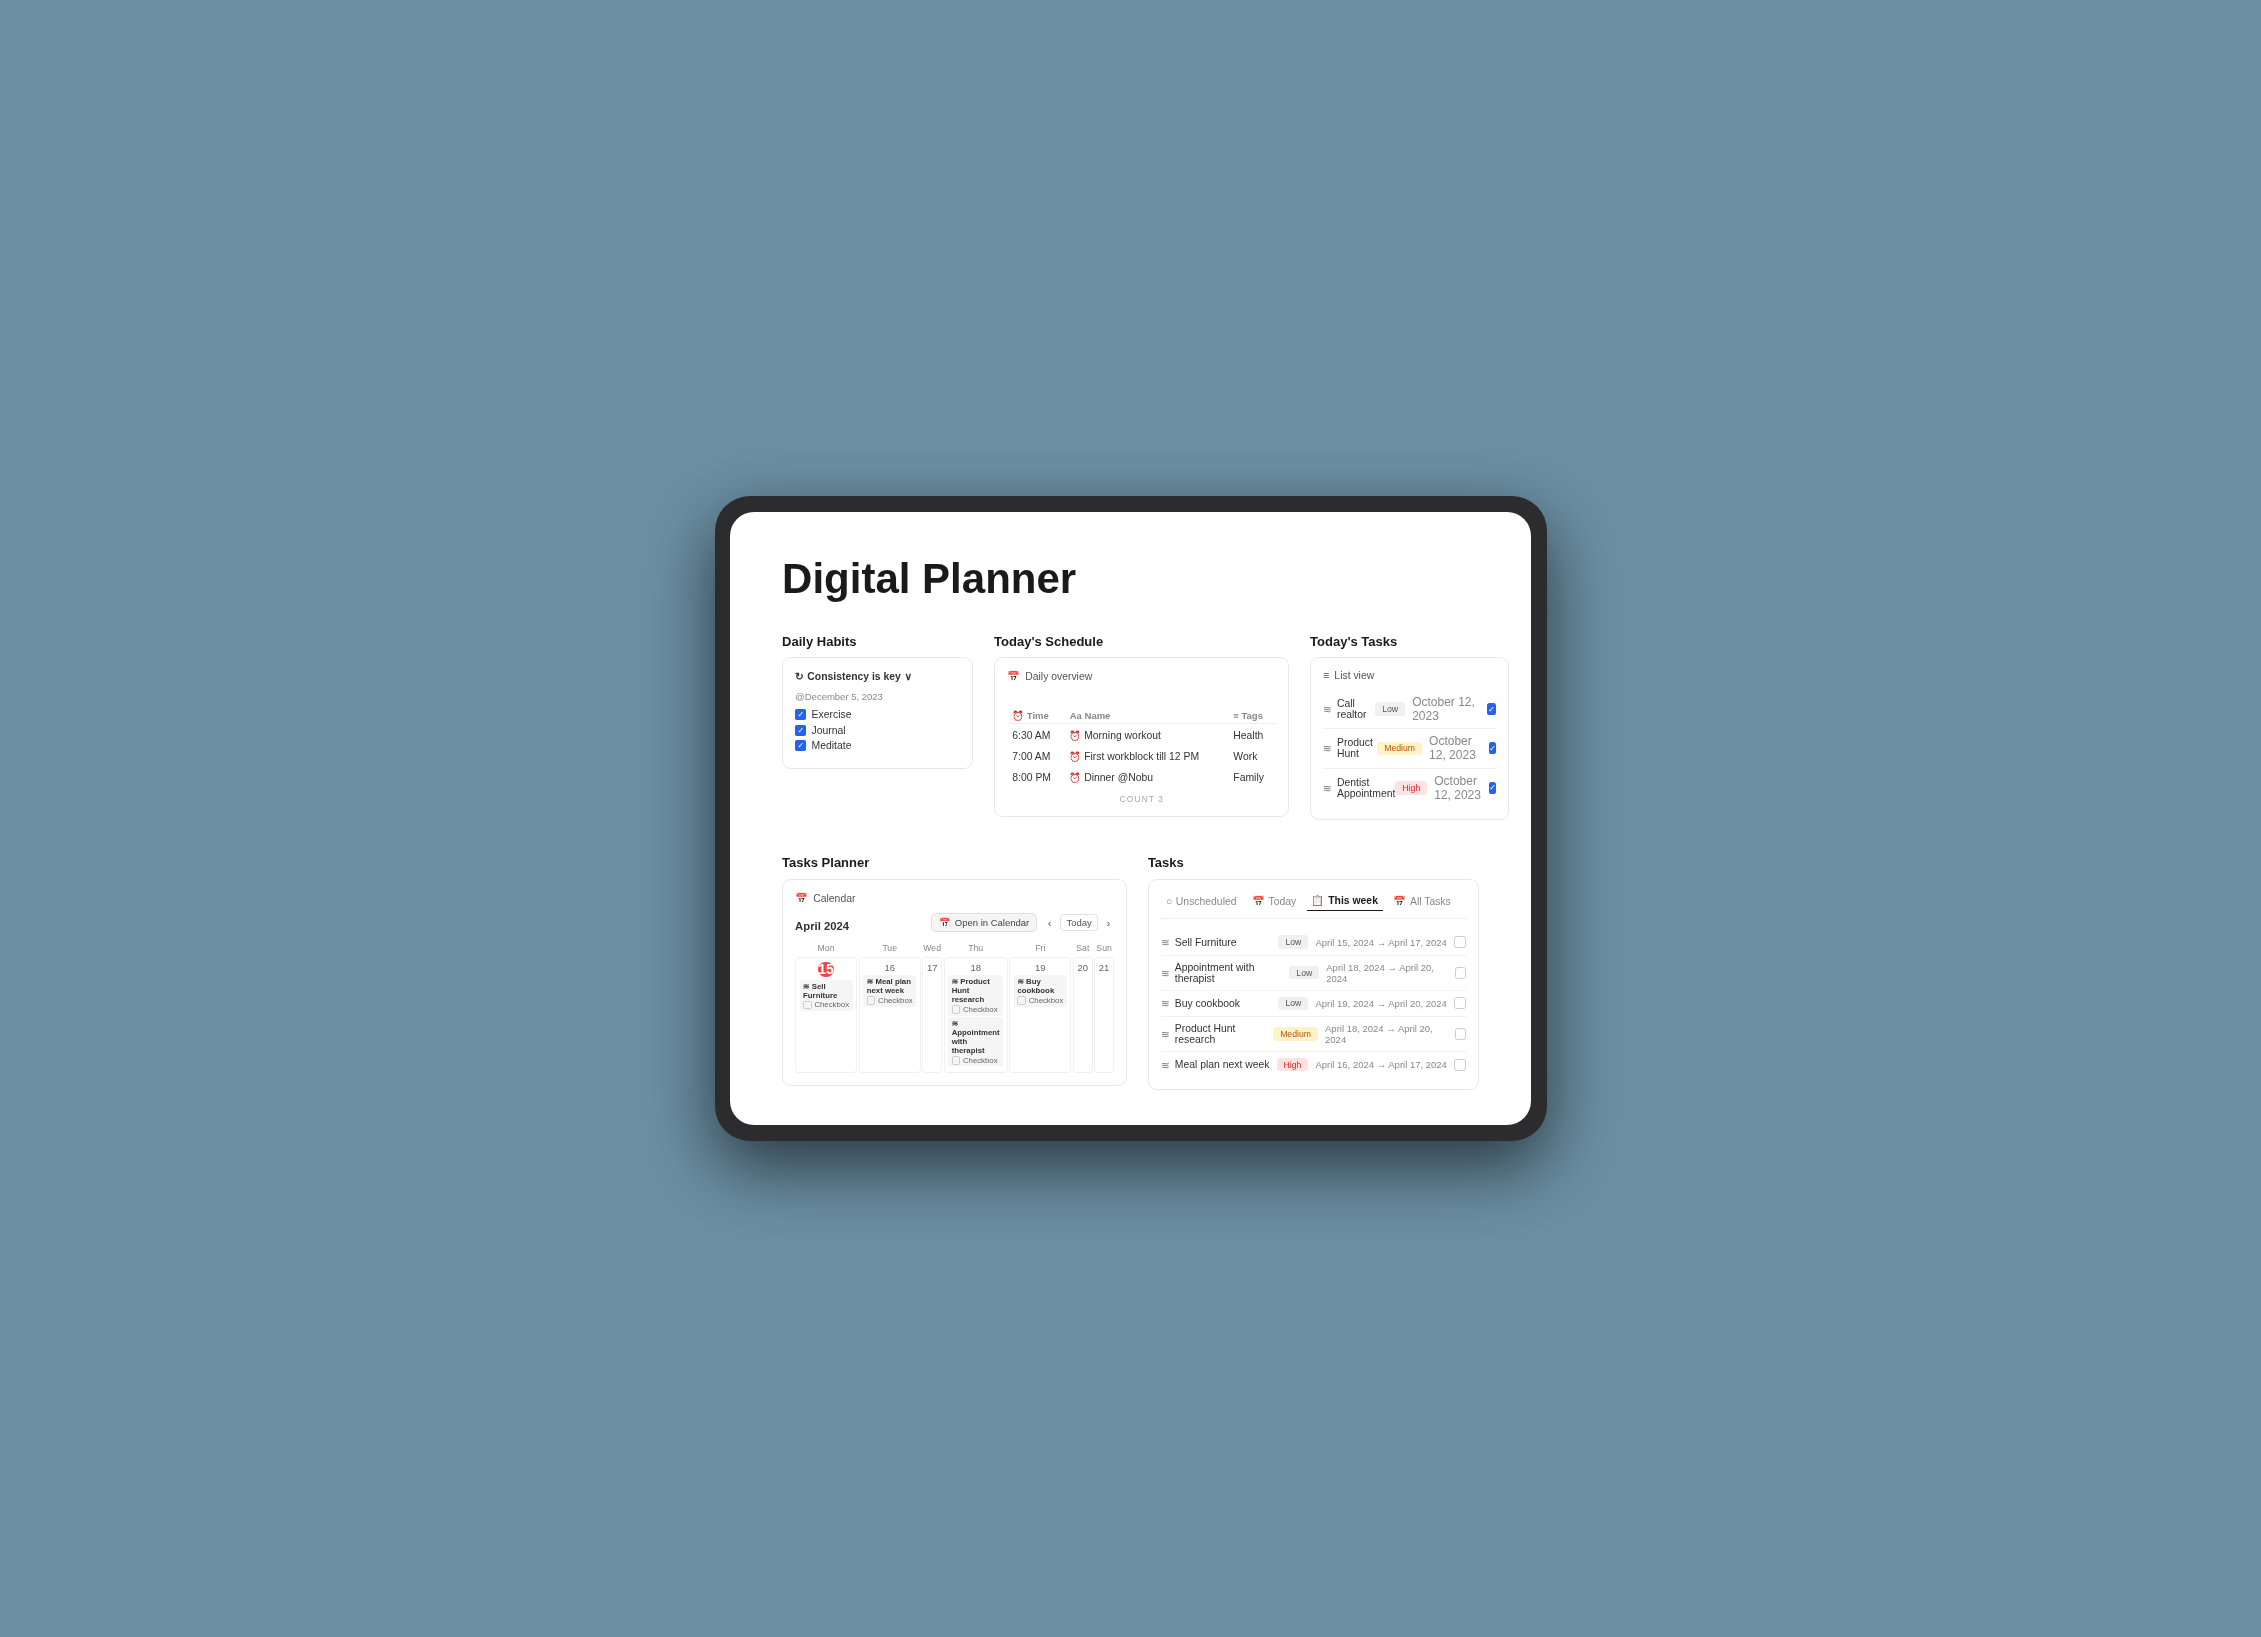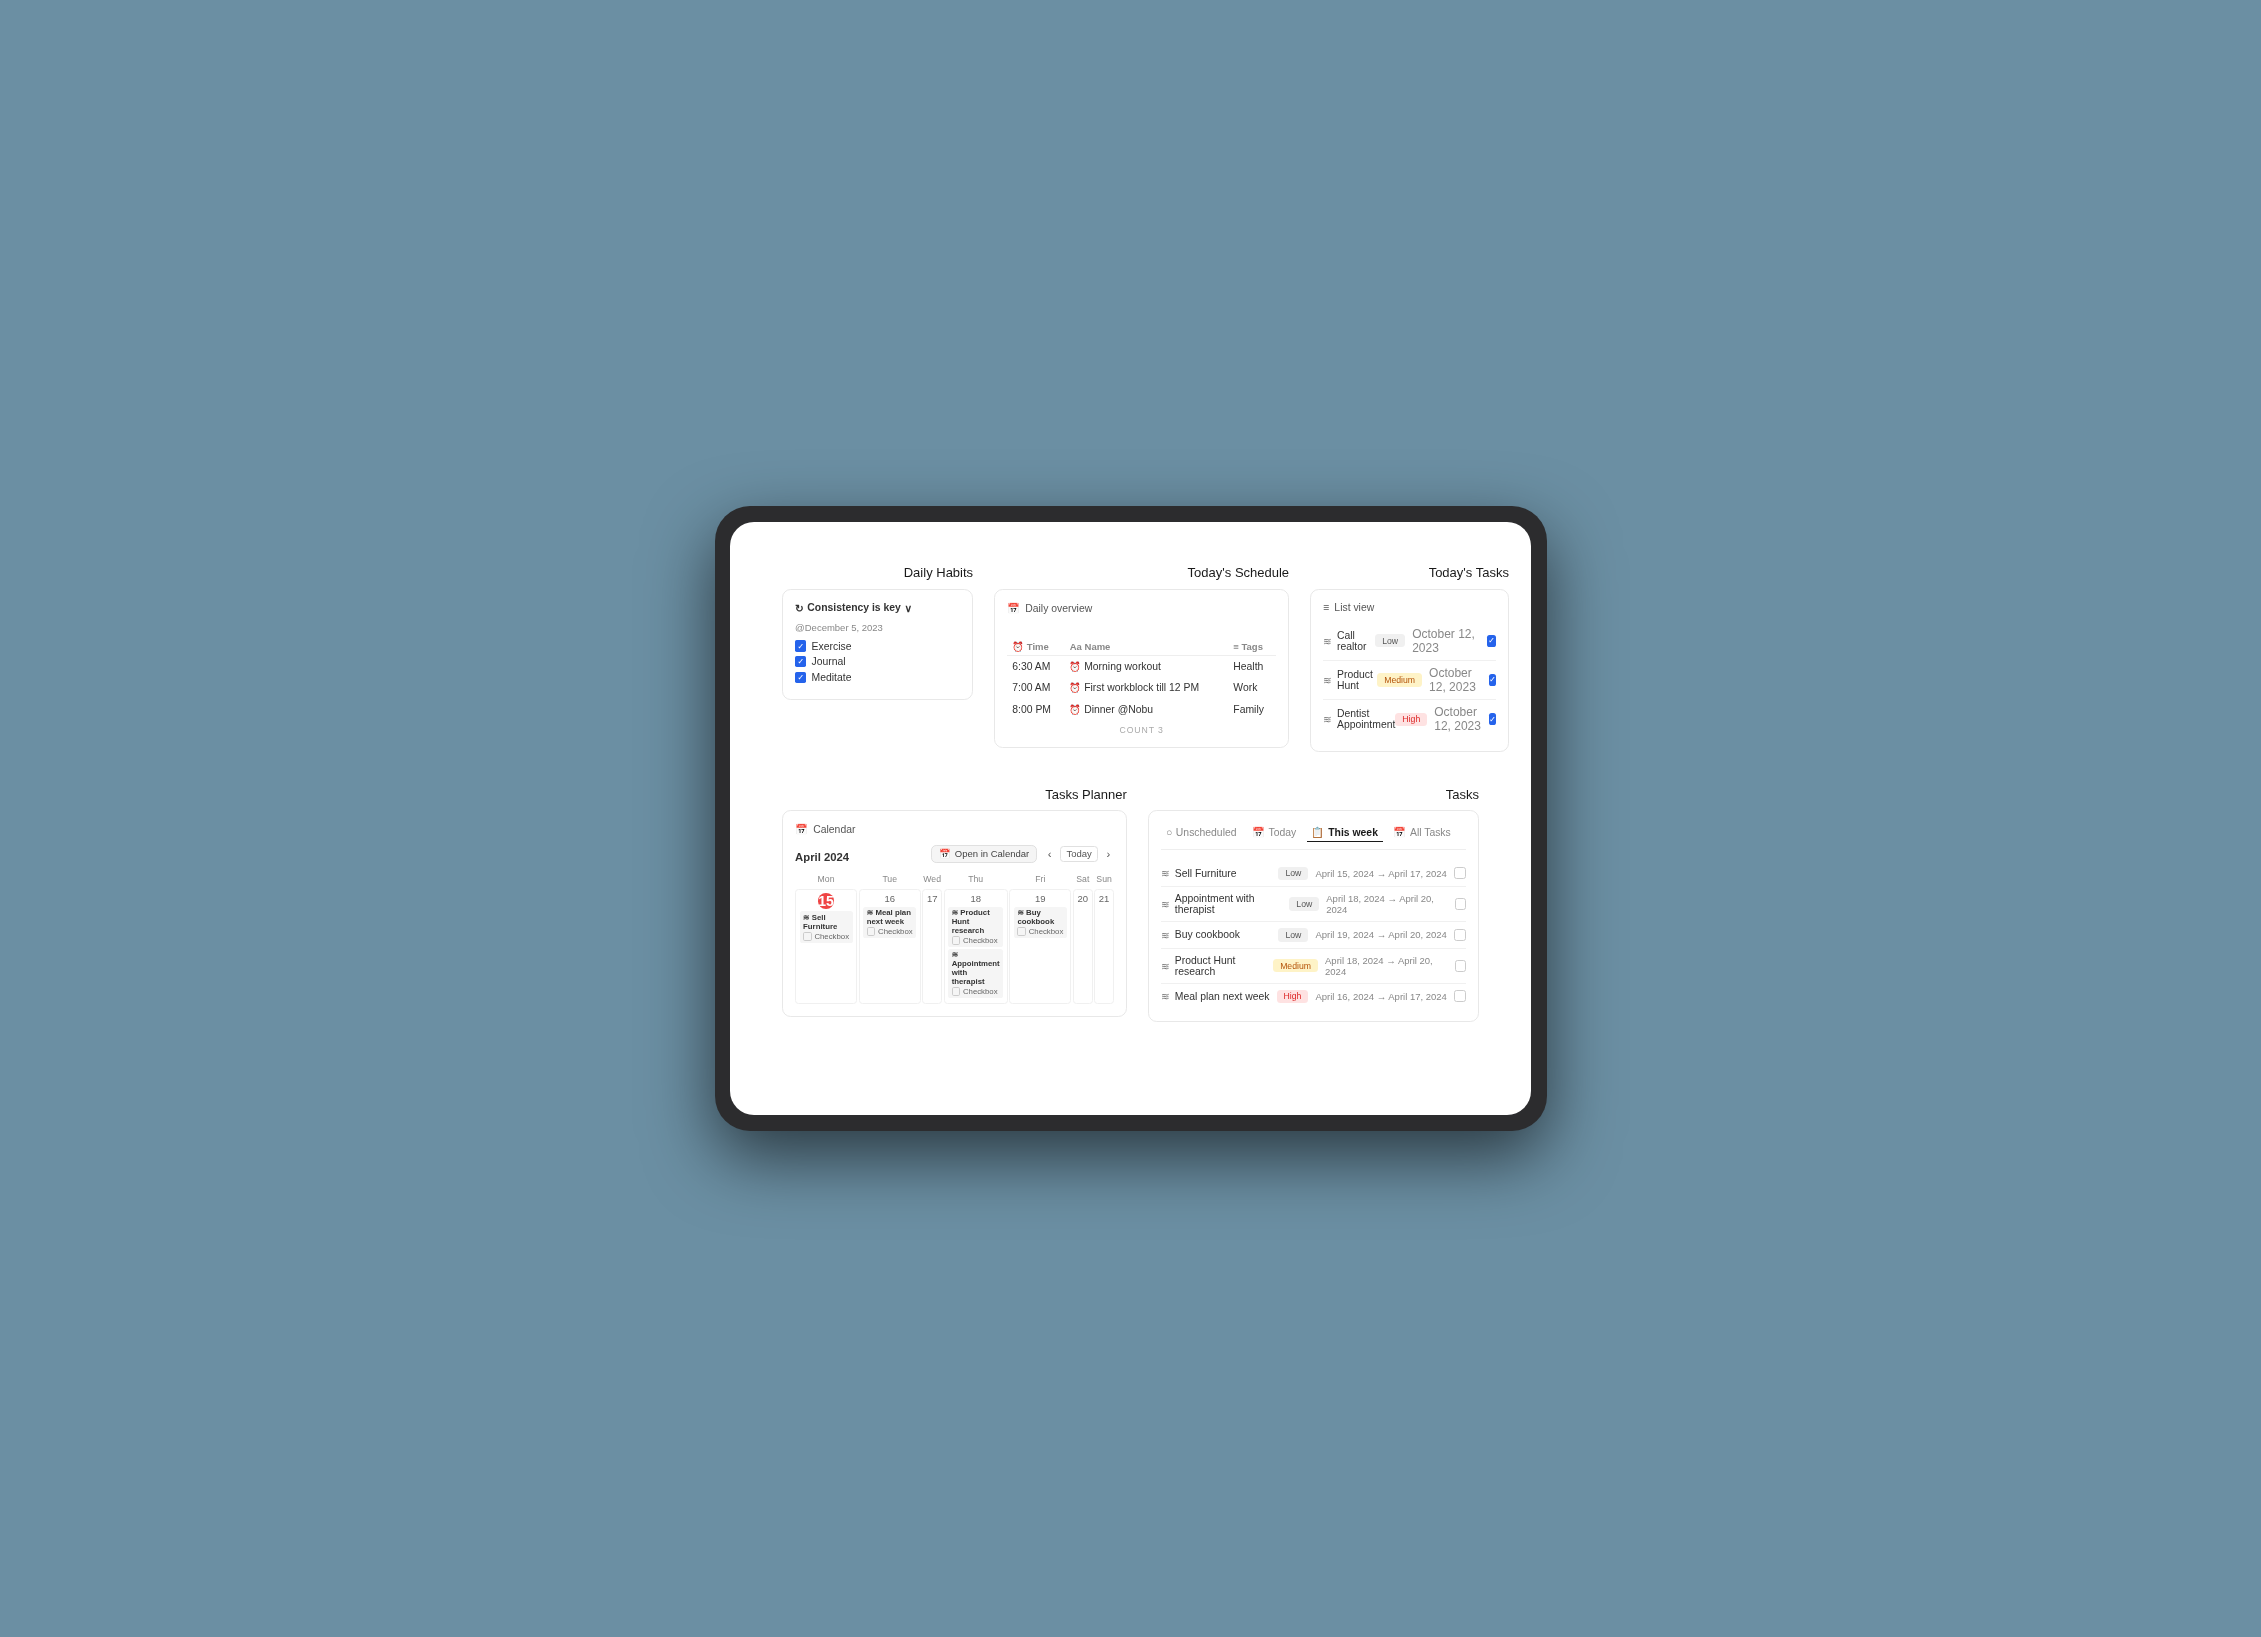--- a/index.html
+++ b/index.html
@@ -33,24 +33,23 @@
       margin-bottom: 31px;
     }
     .top-grid {
       display: grid;
       grid-template-columns: 191px 295px 1fr;
       gap: 21px;
       margin-bottom: 35px;
     }
     .section-title {
       font-size: 13px;
-      font-weight: 400;
+      font-weight: 700;
       color: #1a1a1a;
       margin-bottom: 8.7px;
-      text-align: right;
     }
     .section-sub {
       display: flex;
       align-items: center;
       gap: 5.2px;
       font-size: 10.4px;
       color: #555;
       margin-bottom: 8.7px;
     }
 
@@ -371,20 +370,21 @@
       border-radius: 2.6px;
       display: inline-block;
     }
   </style>
 </head>
 <body>
 
 <div class="device">
   <div class="screen">
 
+    <h1 class="page-title">Digital Planner</h1>
 
     <div class="top-grid">
 
       <div>
         <div class="section-title">Daily Habits</div>
         <div class="habits-panel">
           <div class="habits-filter">
             <span>↻</span>
             <span>Consistency is key</span>
             <span>∨</span>

